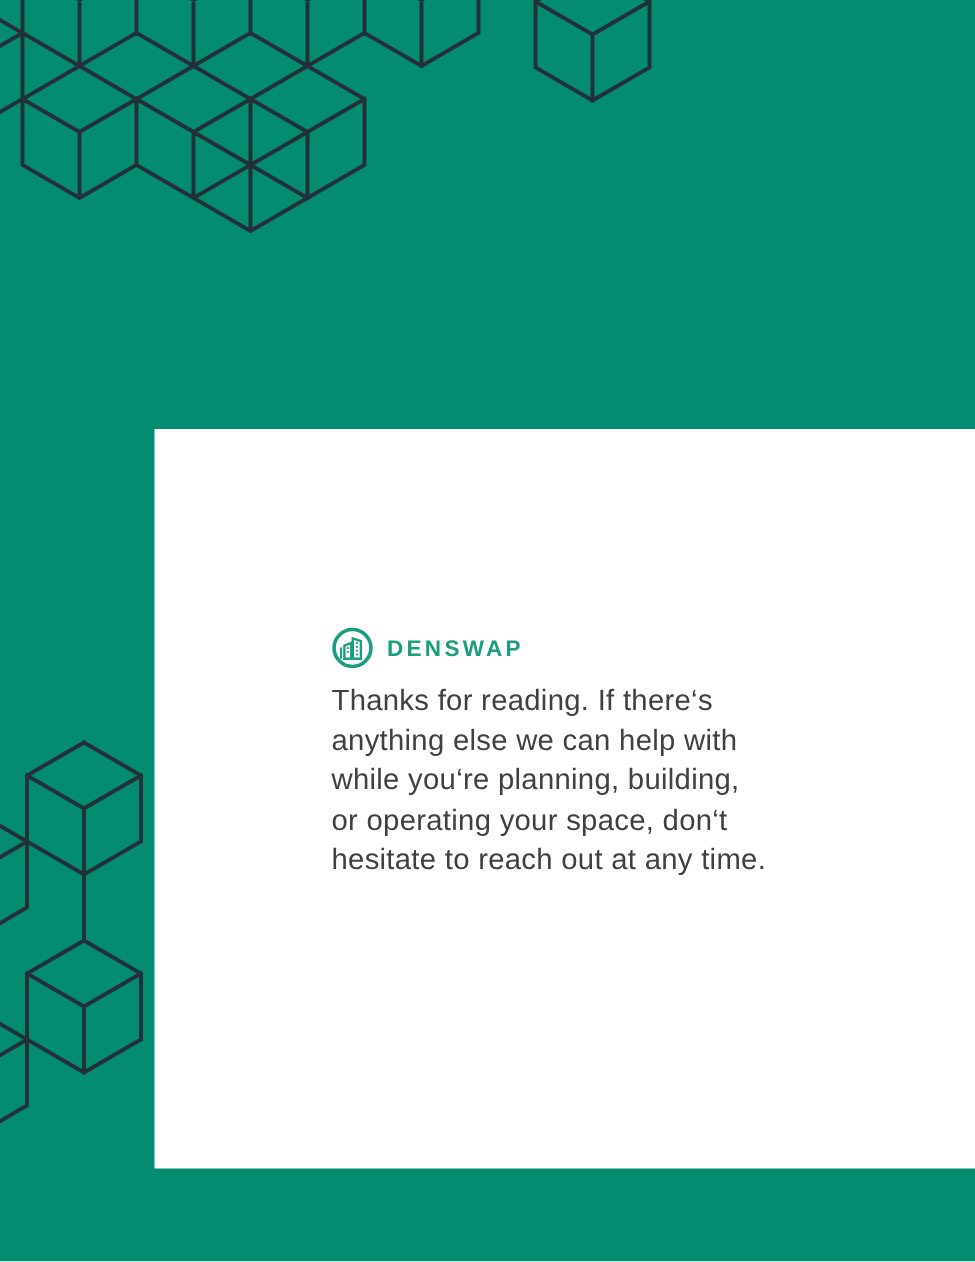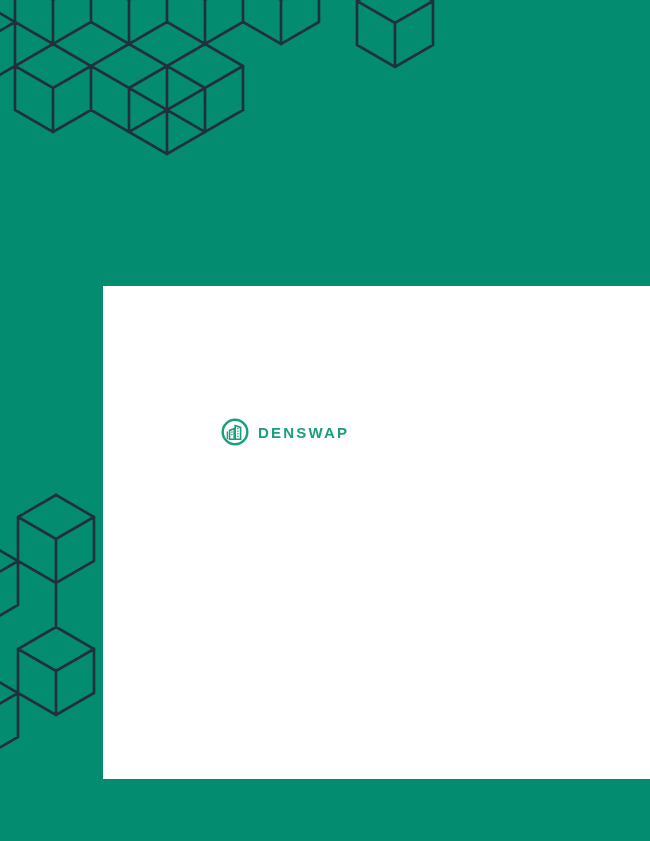--- a/index.html
+++ b/index.html
@@ -82,15 +82,20 @@
             <line x1="16.2" y1="13.0" x2="17.6" y2="13.4"></line>
             <line x1="16.2" y1="15.6" x2="17.6" y2="16.0"></line>
             <line x1="16.2" y1="18.2" x2="17.6" y2="18.6"></line>
             <line x1="10.2" y1="14.2" x2="11.6" y2="13.9"></line>
             <line x1="10.2" y1="16.8" x2="11.6" y2="16.5"></line>
           </g>
         </g>
       </svg>
       <span class="brand-name" style="color: rgb(27, 157, 128);">DENSWAP</span>
     </div>
+    <p class="message" style="color: rgb(63, 64, 66);">Thanks for reading. If there‘s
+anything else we can help with
+while you‘re planning, building,
+or operating your space, don‘t
+hesitate to reach out at any time.</p>
   </div>
 
 </div>
 
 </body></html>

